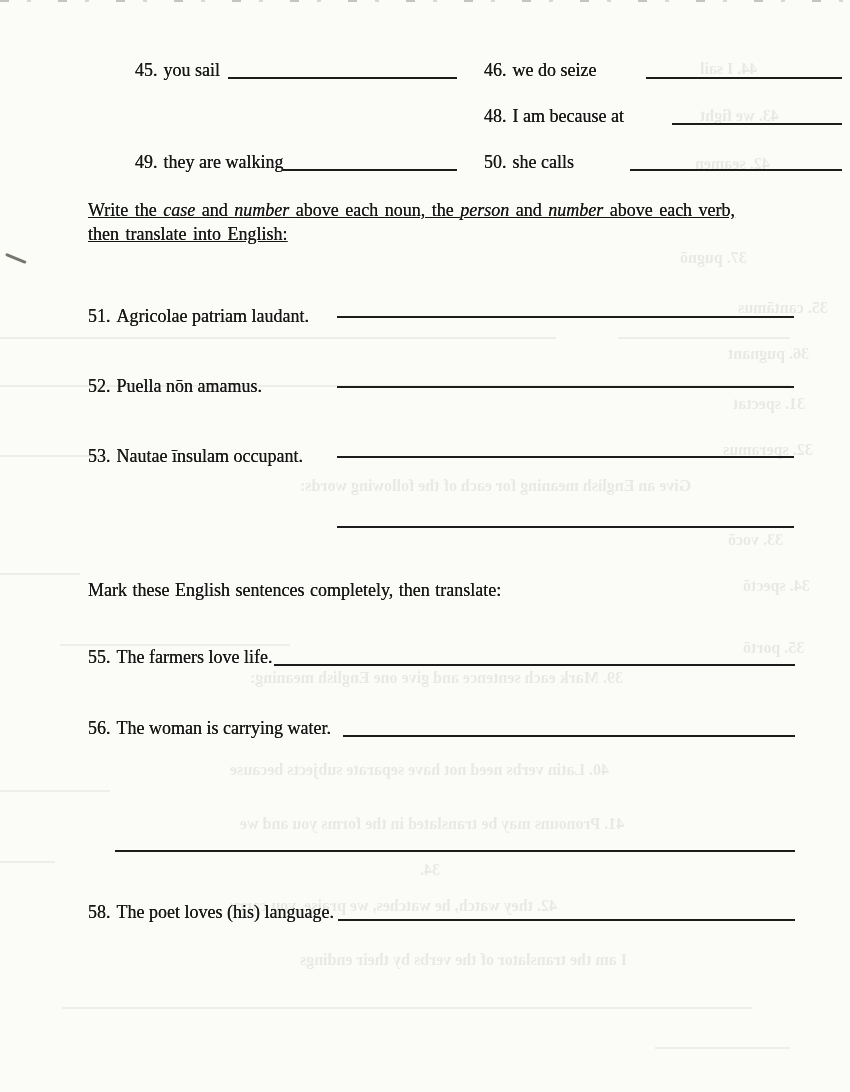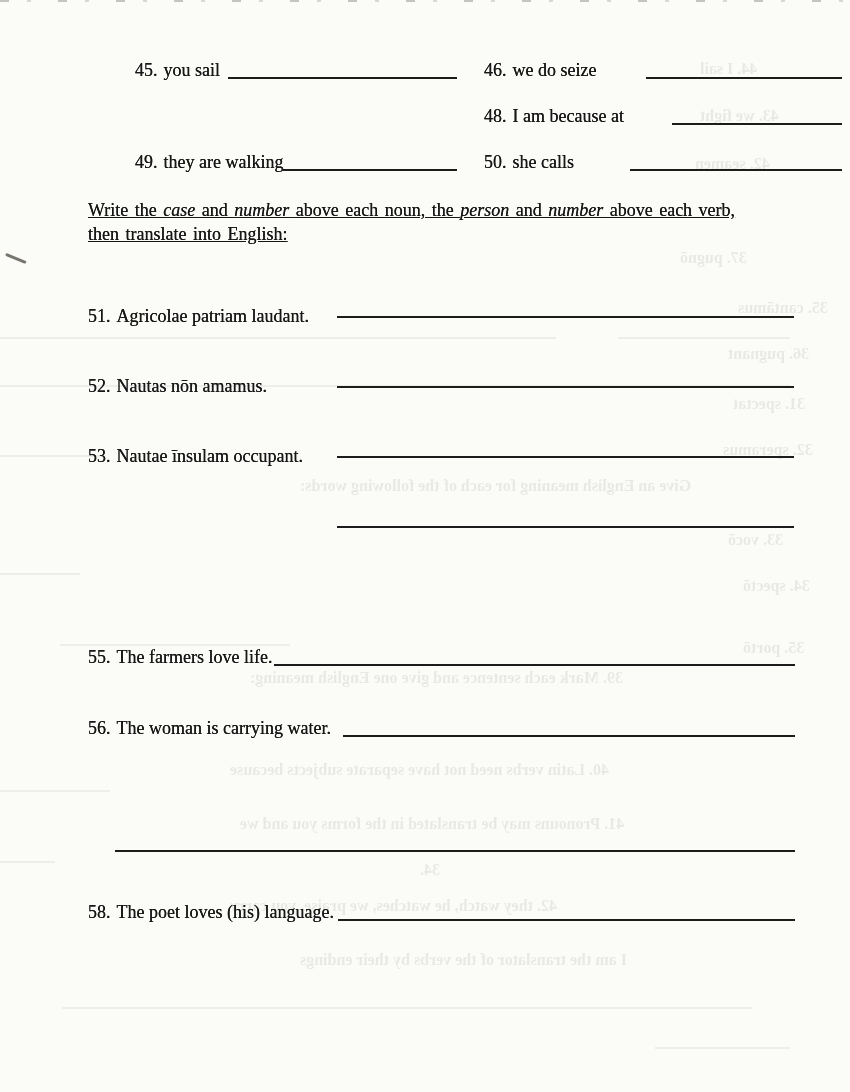--- a/index.html
+++ b/index.html
@@ -101,31 +101,32 @@
     <span class="blank g12"></span>
   </div>
 
   <div class="para"><span>Write the </span><span class="it">case</span><span> and </span><span class="it">number</span><span> above each noun, the </span><span class="it">person</span><span> and </span><span class="it">number</span><span> above each verb,</span><br><span>then translate into English:</span></div>
 
   <div class="latinRow y51">
     <span class="lbl"><span class="num">51.</span><span>Agricolae patriam laudant.</span></span>
     <span class="lineAbs"></span>
   </div>
   <div class="latinRow y52">
-    <span class="lbl"><span class="num">52.</span><span>Nautas nōn amamus.</span></span>
+    <span class="lbl"><span class="num">52.</span><span>Puella nōn amamus.</span></span>
     <span class="lineAbs"></span>
   </div>
   <div class="latinRow y53">
     <span class="lbl"><span class="num">53.</span><span>Nautae īnsulam occupant.</span></span>
     <span class="lineAbs"></span>
   </div>
   <div class="latinRow y54">
     <span class="lineAbs"></span>
   </div>
 
+  <div class="heading">Mark these English sentences completely, then translate:</div>
 
   <div class="engRow e55">
     <span class="lblFlex"><span class="num">55.</span><span>The farmers love life.</span></span>
     <span class="blank g2"></span>
   </div>
   <div class="engRow e56">
     <span class="lblFlex"><span class="num">56.</span><span>The woman is carrying water.</span></span>
     <span class="blank g12"></span>
   </div>
   <div class="contLine"></div>

